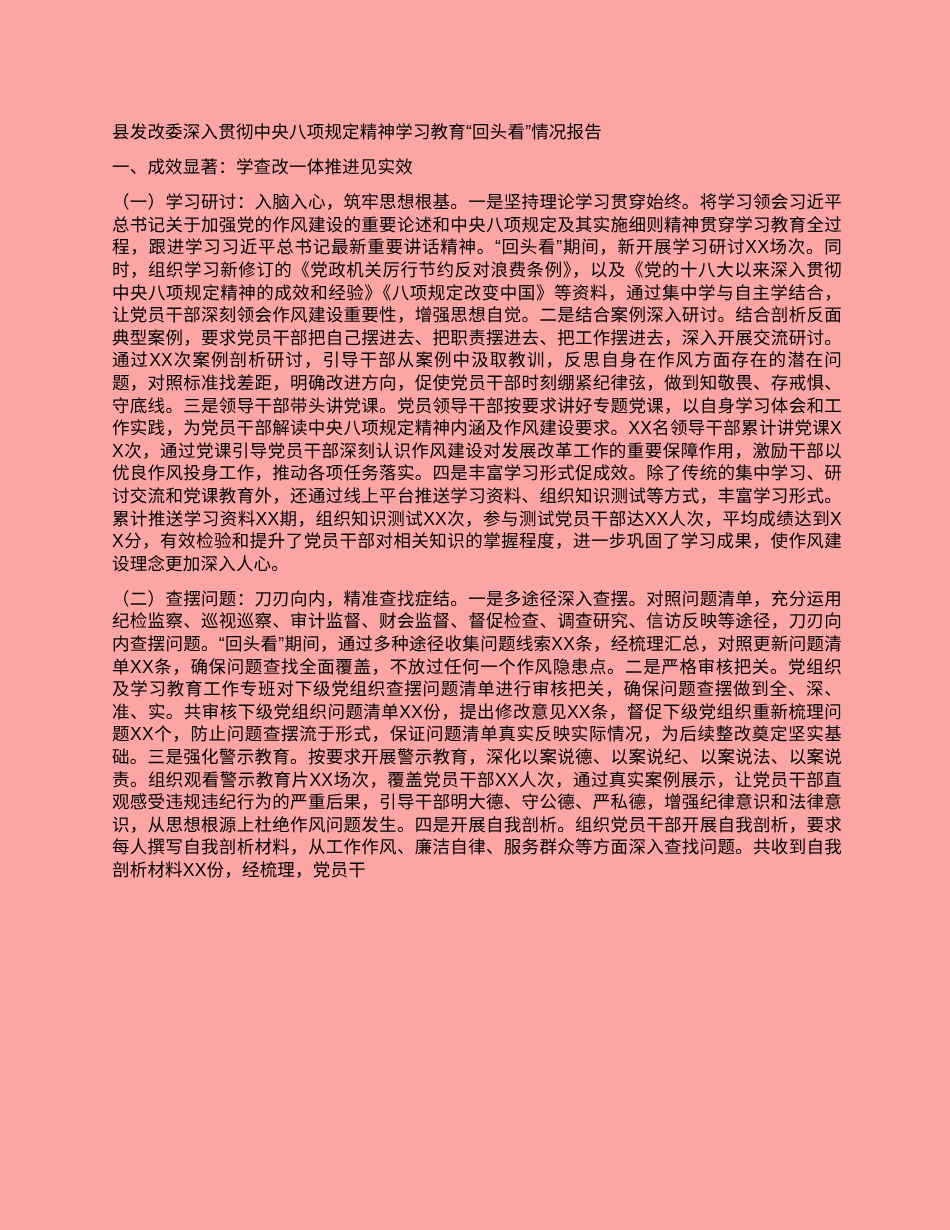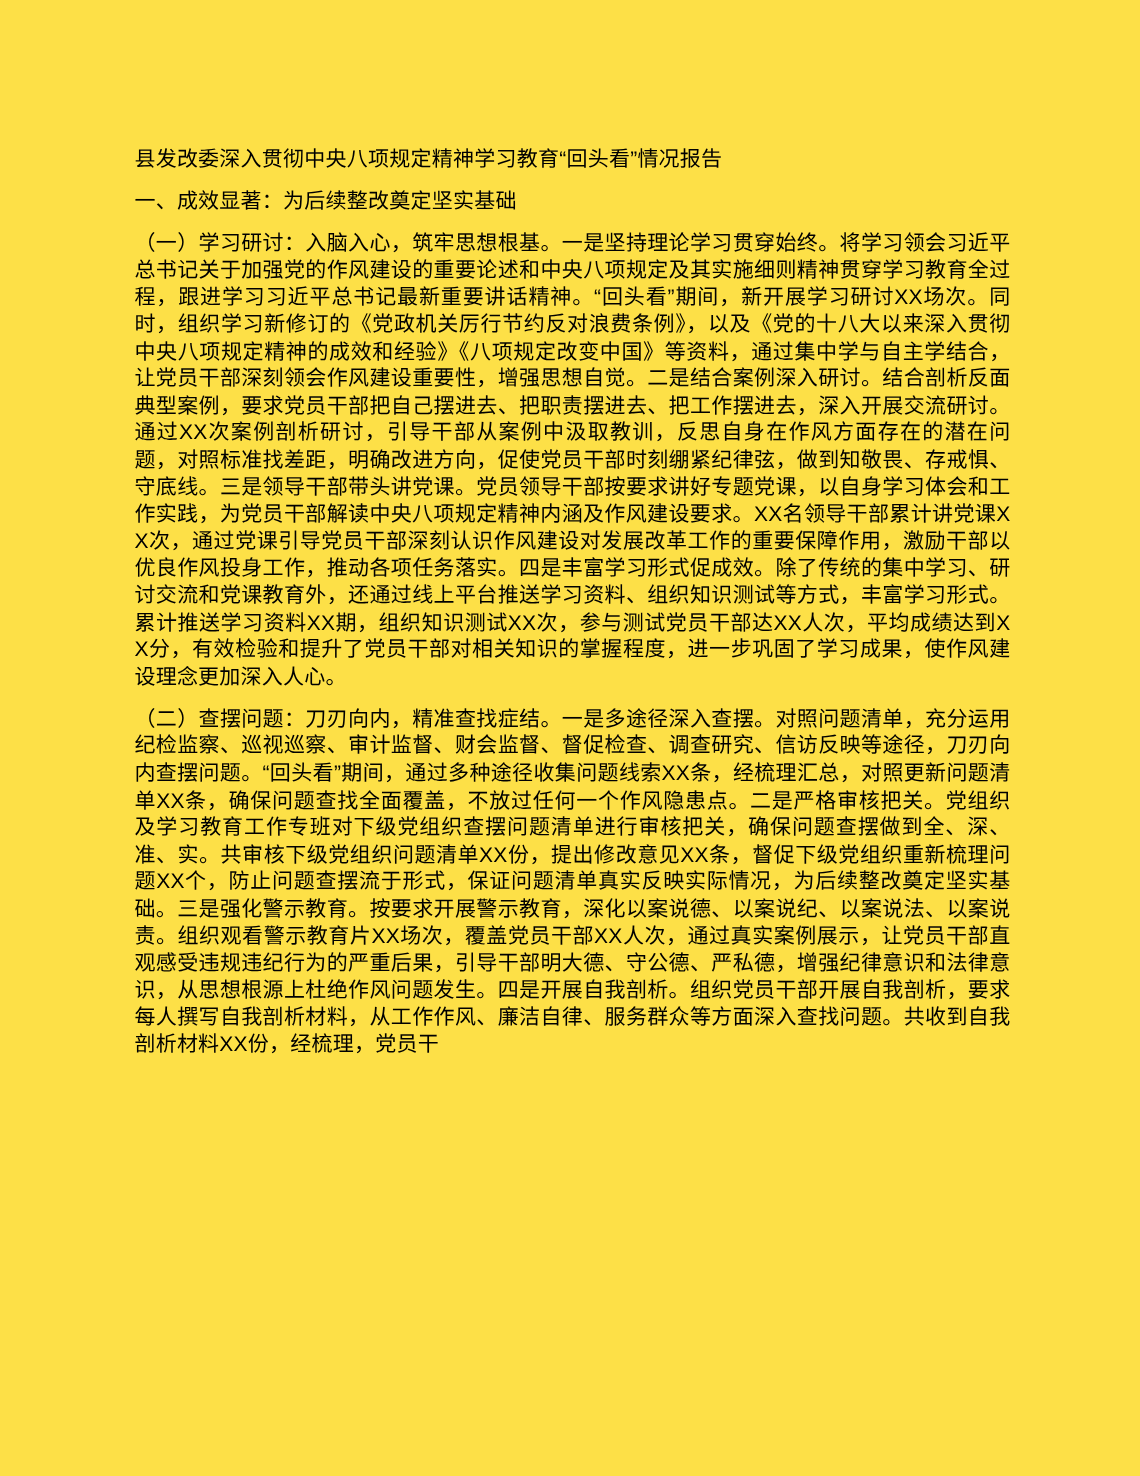--- a/index.html
+++ b/index.html
@@ -11,21 +11,21 @@
     width: 950px;
     height: 1230px;
     overflow: hidden;
     position: relative;
   }
   .doc-page {
     box-sizing: border-box;
     width: 950px;
     height: 1230px;
     padding: 121px 108px 0 112px;
-    background: #fde047;
+    background: #fca5a5;
     color: #000000;
     font-family: "Liberation Sans", "DejaVu Sans", sans-serif;
     font-size: 17.5px;
     line-height: 22.6px;
     text-align: justify;
     text-justify: inter-ideograph;
     letter-spacing: 0.2px;
     overflow: hidden;
   }
   .doc-block {
@@ -37,19 +37,19 @@
     text-align: left;
   }
 </style>
 </head>
 <body>
 
 <div class="doc-page">
   <div class="doc-block doc-title">县发改委深入贯彻中央八项规定精神学习教育“回头看”情况报告</div>
 
 
-  <div class="doc-block doc-heading">一、成效显著：为后续整改奠定坚实基础</div>
+  <div class="doc-block doc-heading">一、成效显著：学查改一体推进见实效</div>
 
 
   <div class="doc-block">（一）学习研讨：入脑入心，筑牢思想根基。一是坚持理论学习贯穿始终。将学习领会习近平总书记关于加强党的作风建设的重要论述和中央八项规定及其实施细则精神贯穿学习教育全过程，跟进学习习近平总书记最新重要讲话精神。“回头看”期间，新开展学习研讨XX场次。同时，组织学习新修订的《党政机关厉行节约反对浪费条例》，以及《党的十八大以来深入贯彻中央八项规定精神的成效和经验》《八项规定改变中国》等资料，通过集中学与自主学结合，让党员干部深刻领会作风建设重要性，增强思想自觉。二是结合案例深入研讨。结合剖析反面典型案例，要求党员干部把自己摆进去、把职责摆进去、把工作摆进去，深入开展交流研讨。通过XX次案例剖析研讨，引导干部从案例中汲取教训，反思自身在作风方面存在的潜在问题，对照标准找差距，明确改进方向，促使党员干部时刻绷紧纪律弦，做到知敬畏、存戒惧、守底线。三是领导干部带头讲党课。党员领导干部按要求讲好专题党课，以自身学习体会和工作实践，为党员干部解读中央八项规定精神内涵及作风建设要求。XX名领导干部累计讲党课XX次，通过党课引导党员干部深刻认识作风建设对发展改革工作的重要保障作用，激励干部以优良作风投身工作，推动各项任务落实。四是丰富学习形式促成效。除了传统的集中学习、研讨交流和党课教育外，还通过线上平台推送学习资料、组织知识测试等方式，丰富学习形式。累计推送学习资料XX期，组织知识测试XX次，参与测试党员干部达XX人次，平均成绩达到XX分，有效检验和提升了党员干部对相关知识的掌握程度，进一步巩固了学习成果，使作风建设理念更加深入人心。</div>
 
   <div class="doc-block">（二）查摆问题：刀刃向内，精准查找症结。一是多途径深入查摆。对照问题清单，充分运用纪检监察、巡视巡察、审计监督、财会监督、督促检查、调查研究、信访反映等途径，刀刃向内查摆问题。“回头看”期间，通过多种途径收集问题线索XX条，经梳理汇总，对照更新问题清单XX条，确保问题查找全面覆盖，不放过任何一个作风隐患点。二是严格审核把关。党组织及学习教育工作专班对下级党组织查摆问题清单进行审核把关，确保问题查摆做到全、深、准、实。共审核下级党组织问题清单XX份，提出修改意见XX条，督促下级党组织重新梳理问题XX个，防止问题查摆流于形式，保证问题清单真实反映实际情况，为后续整改奠定坚实基础。三是强化警示教育。按要求开展警示教育，深化以案说德、以案说纪、以案说法、以案说责。组织观看警示教育片XX场次，覆盖党员干部XX人次，通过真实案例展示，让党员干部直观感受违规违纪行为的严重后果，引导干部明大德、守公德、严私德，增强纪律意识和法律意识，从思想根源上杜绝作风问题发生。四是开展自我剖析。组织党员干部开展自我剖析，要求每人撰写自我剖析材料，从工作作风、廉洁自律、服务群众等方面深入查找问题。共收到自我剖析材料XX份，经梳理，党员干</div>
 </div>
 
 </body></html>

